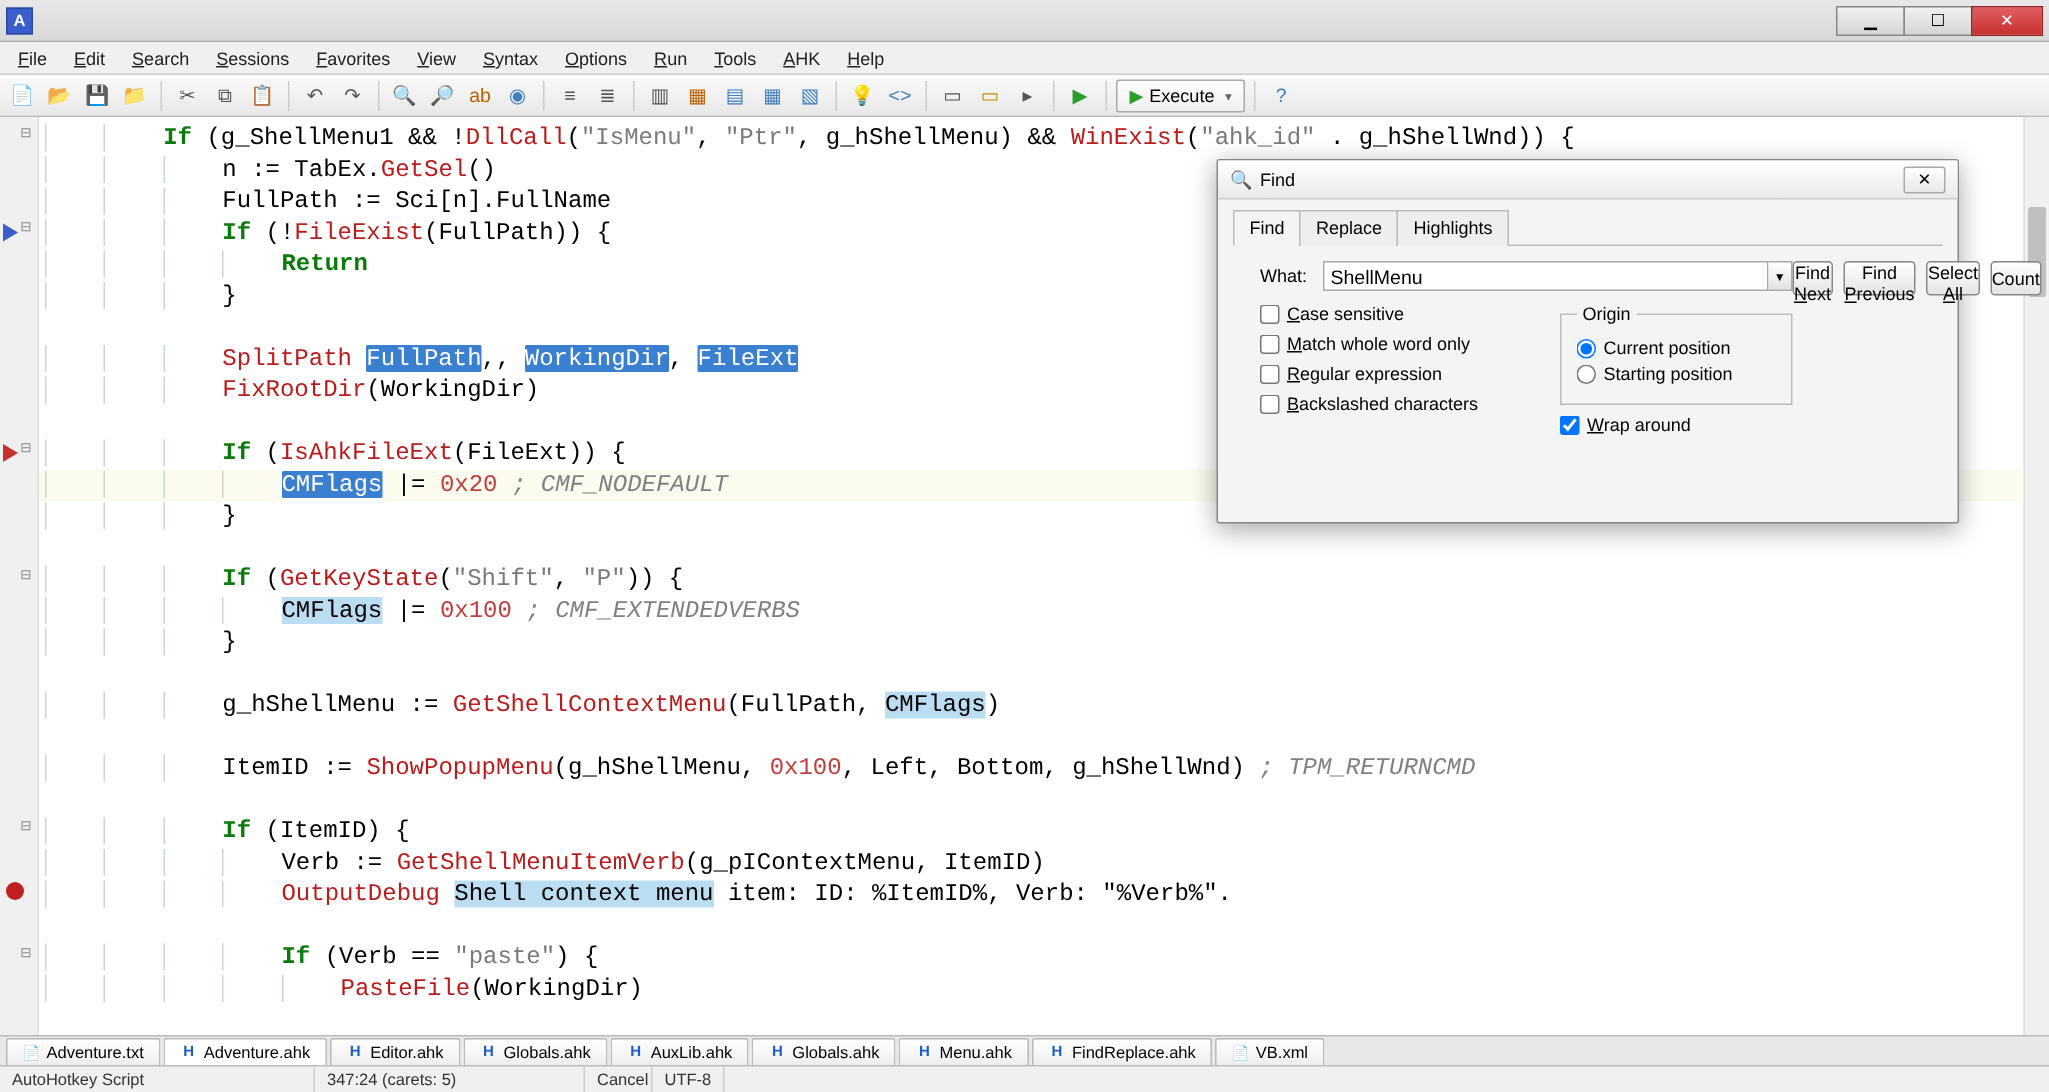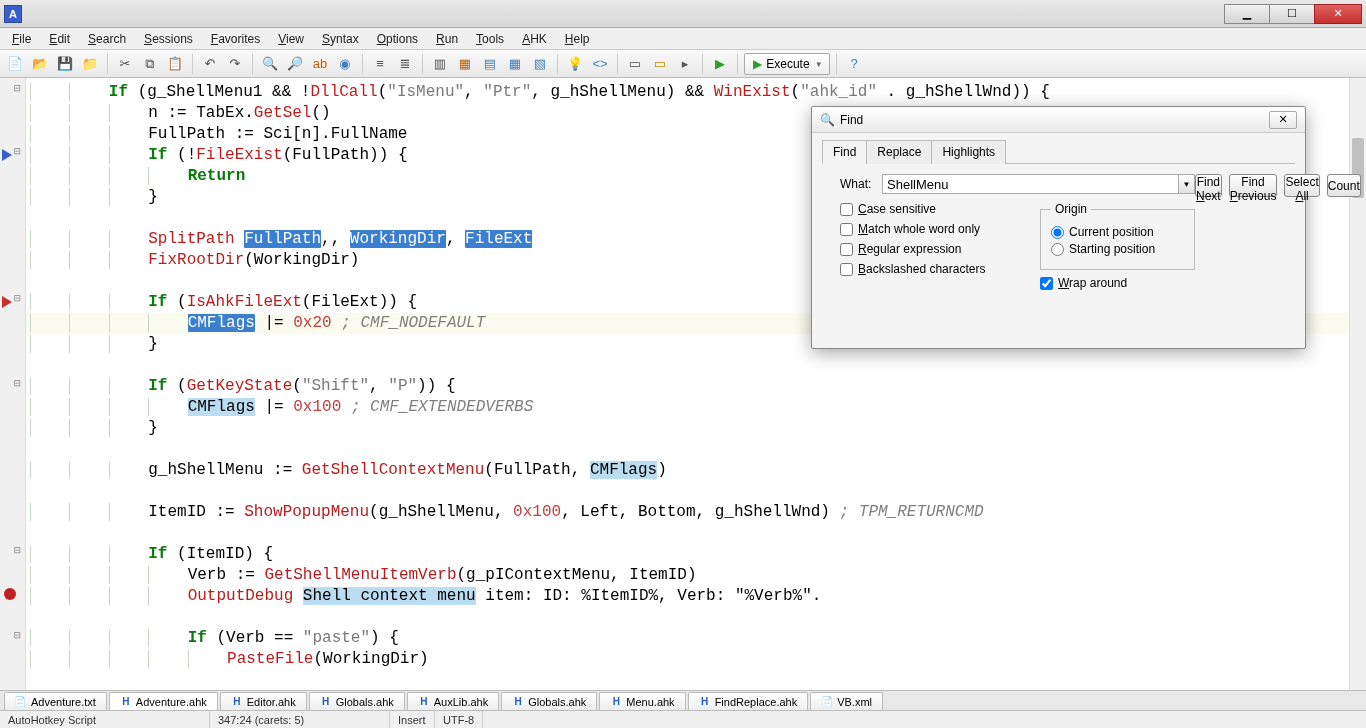--- a/index.html
+++ b/index.html
@@ -212,21 +212,21 @@
     </div>
     <div class="file-tab">
       <span class="ficon xml"></span>
       <span>VB.xml</span>
     </div>
   </div>
 
 <div class="statusbar">
   <div class="cell" style="width:210px">AutoHotkey Script</div>
   <div class="cell" style="width:180px">347:24 (carets: 5)</div>
-  <div class="cell" style="width:45px">Insert</div>
+  <div class="cell" style="width:45px">Cancel</div>
   <div class="cell">UTF-8</div>
 </div>
 
 <div class="find-dlg">
   <div class="dlg-title">
     <span style="color:#3a5fcd;margin-right:5px">🔍</span>
     <span>Find</span>
     <div class="close">✕</div>
   </div>
   <div class="body">

